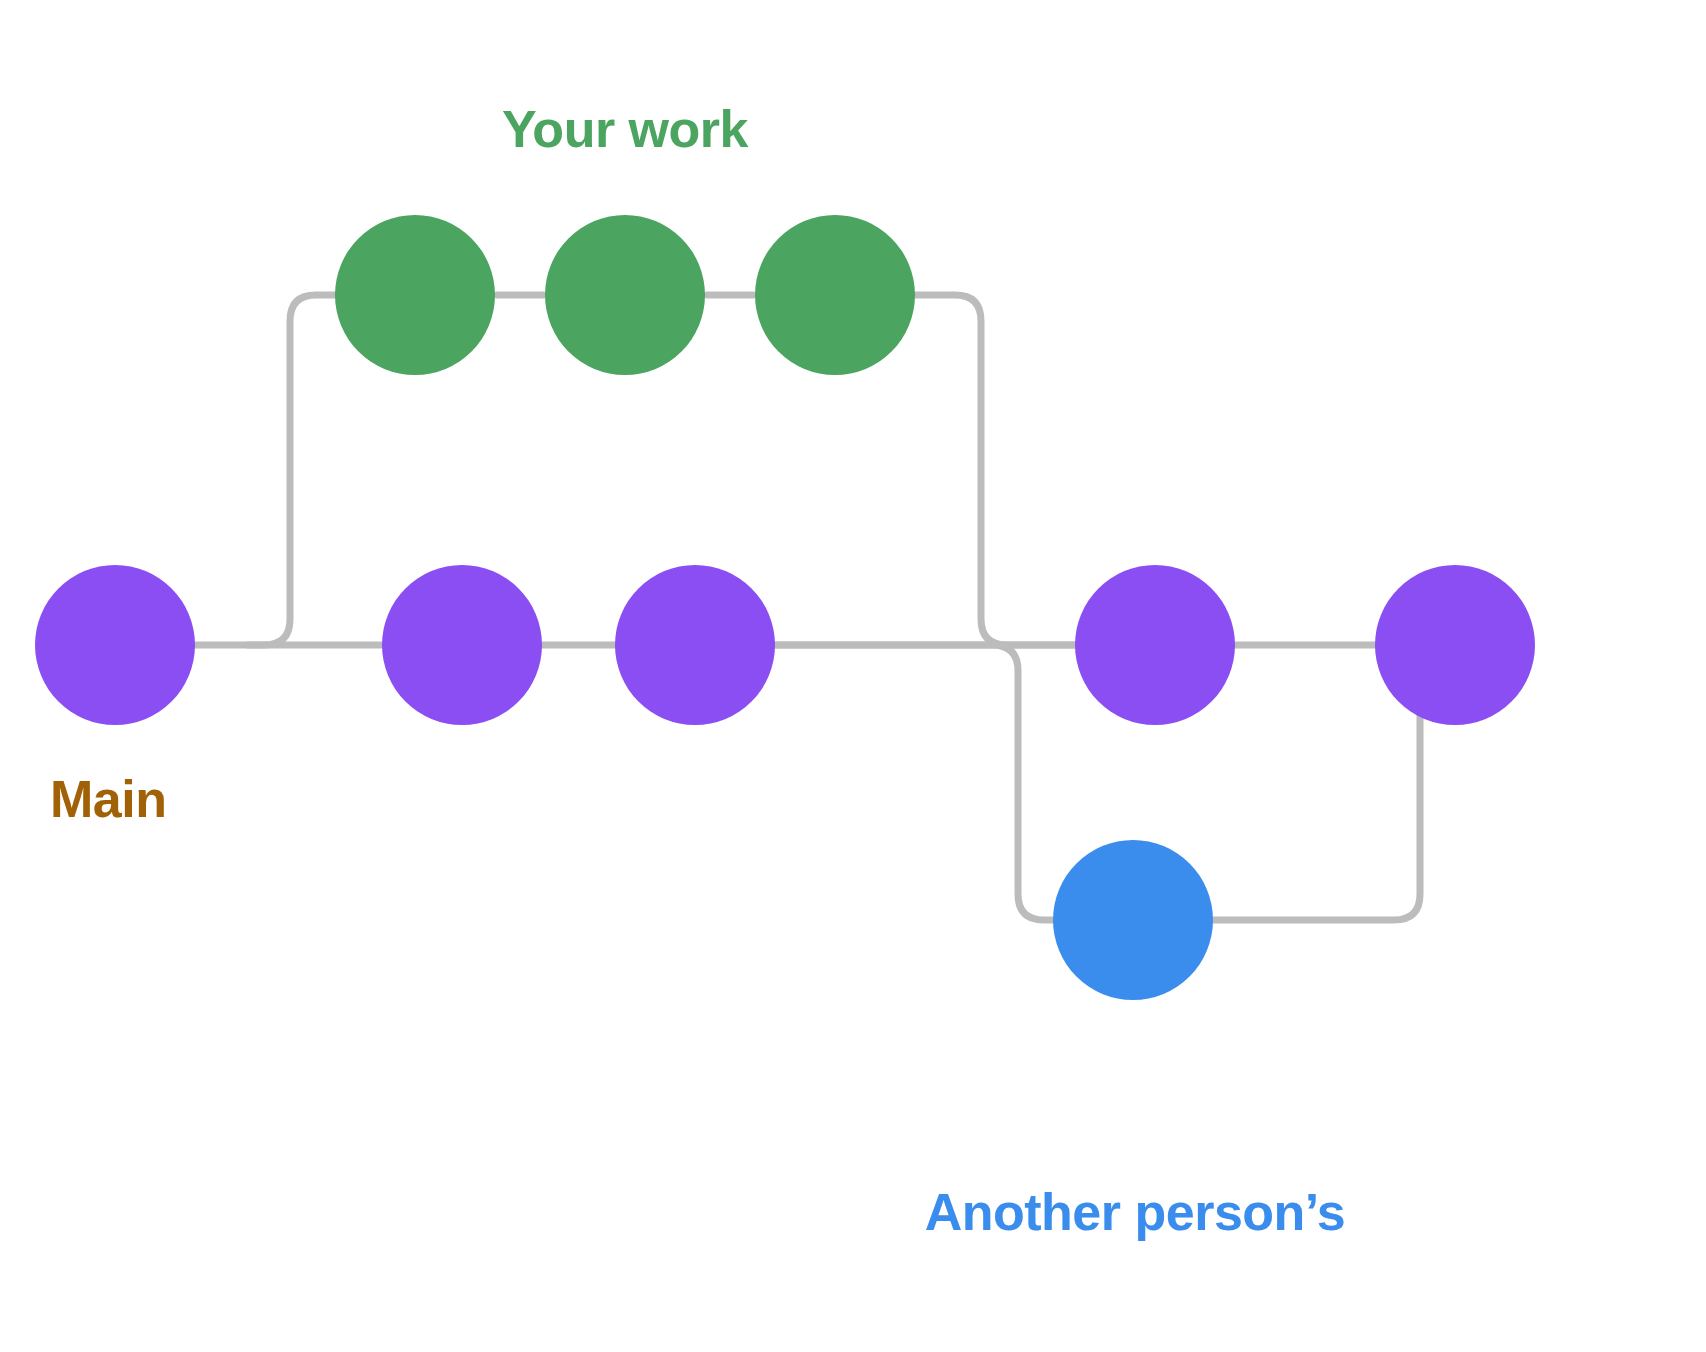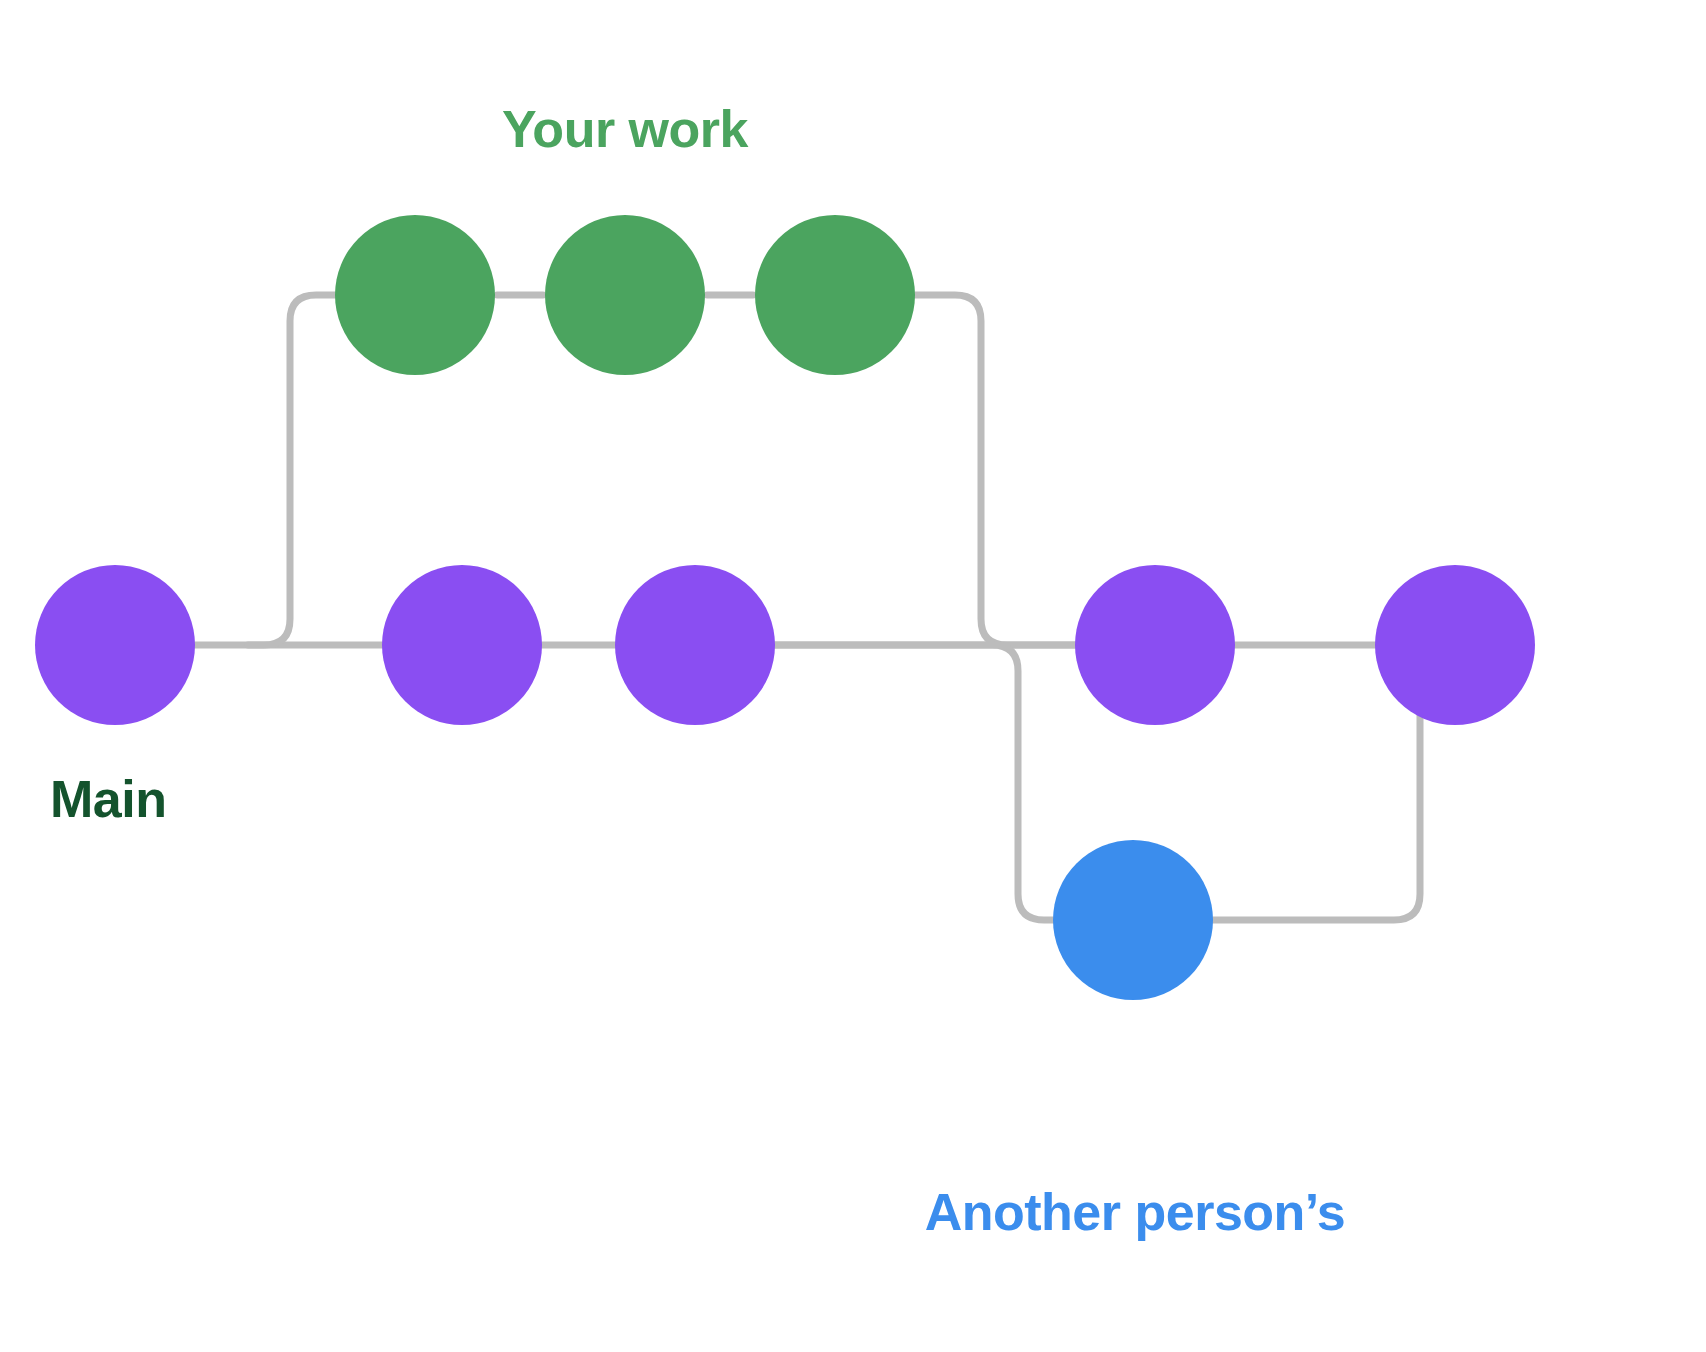--- a/index.html
+++ b/index.html
@@ -98,20 +98,20 @@
       <circle cx="415" cy="295" r="80" fill="#4ba45f"></circle>
       <circle cx="625" cy="295" r="80" fill="#4ba45f"></circle>
       <circle cx="835" cy="295" r="80" fill="#4ba45f"></circle>
 
       <circle cx="1133" cy="920" r="80" fill="#3b8ded"></circle>
     </g>
   </svg>
 
   <div class="label" id="label-your-work" style="color:#4ba45f">Your work</div>
 
-  <div class="label" id="label-main" style="color:#14532d">Main</div>
+  <div class="label" id="label-main" style="color:#a16207">Main</div>
 
   <div class="label" id="label-another" style="color:#3b8ded">
     <span class="label-line">Another person’s</span>
     
   </div>
 
 </div>
 
 </body></html>

